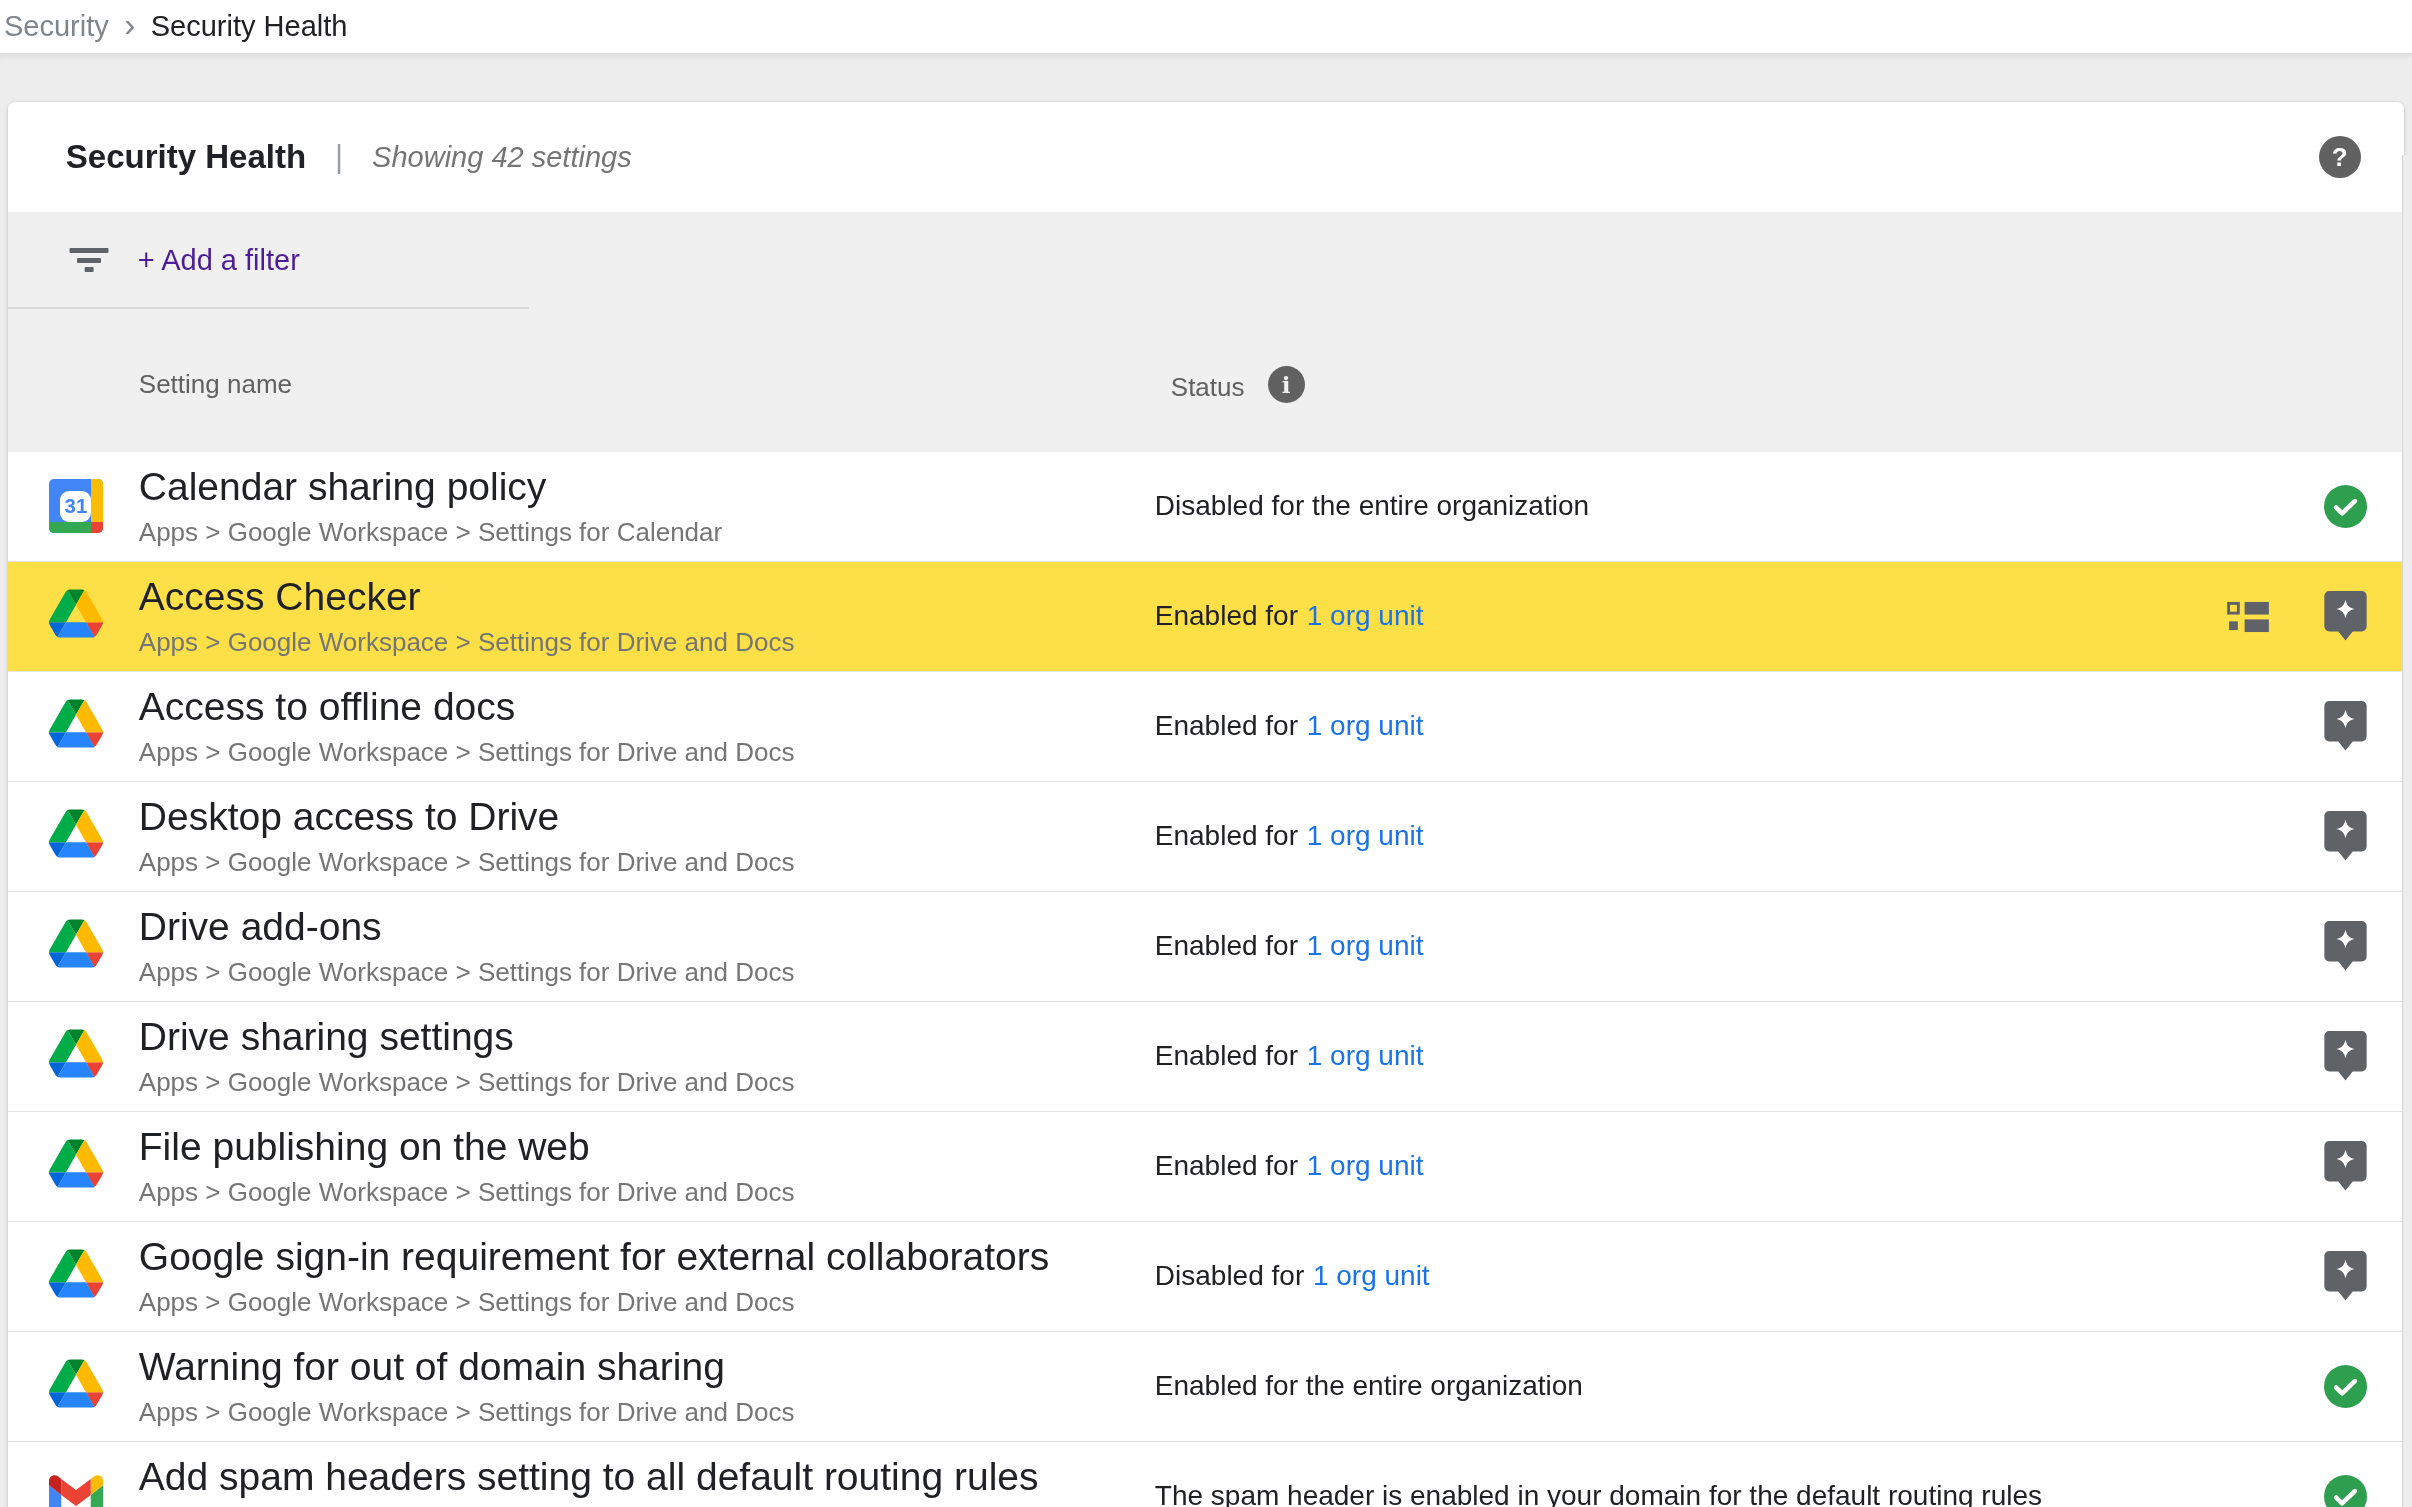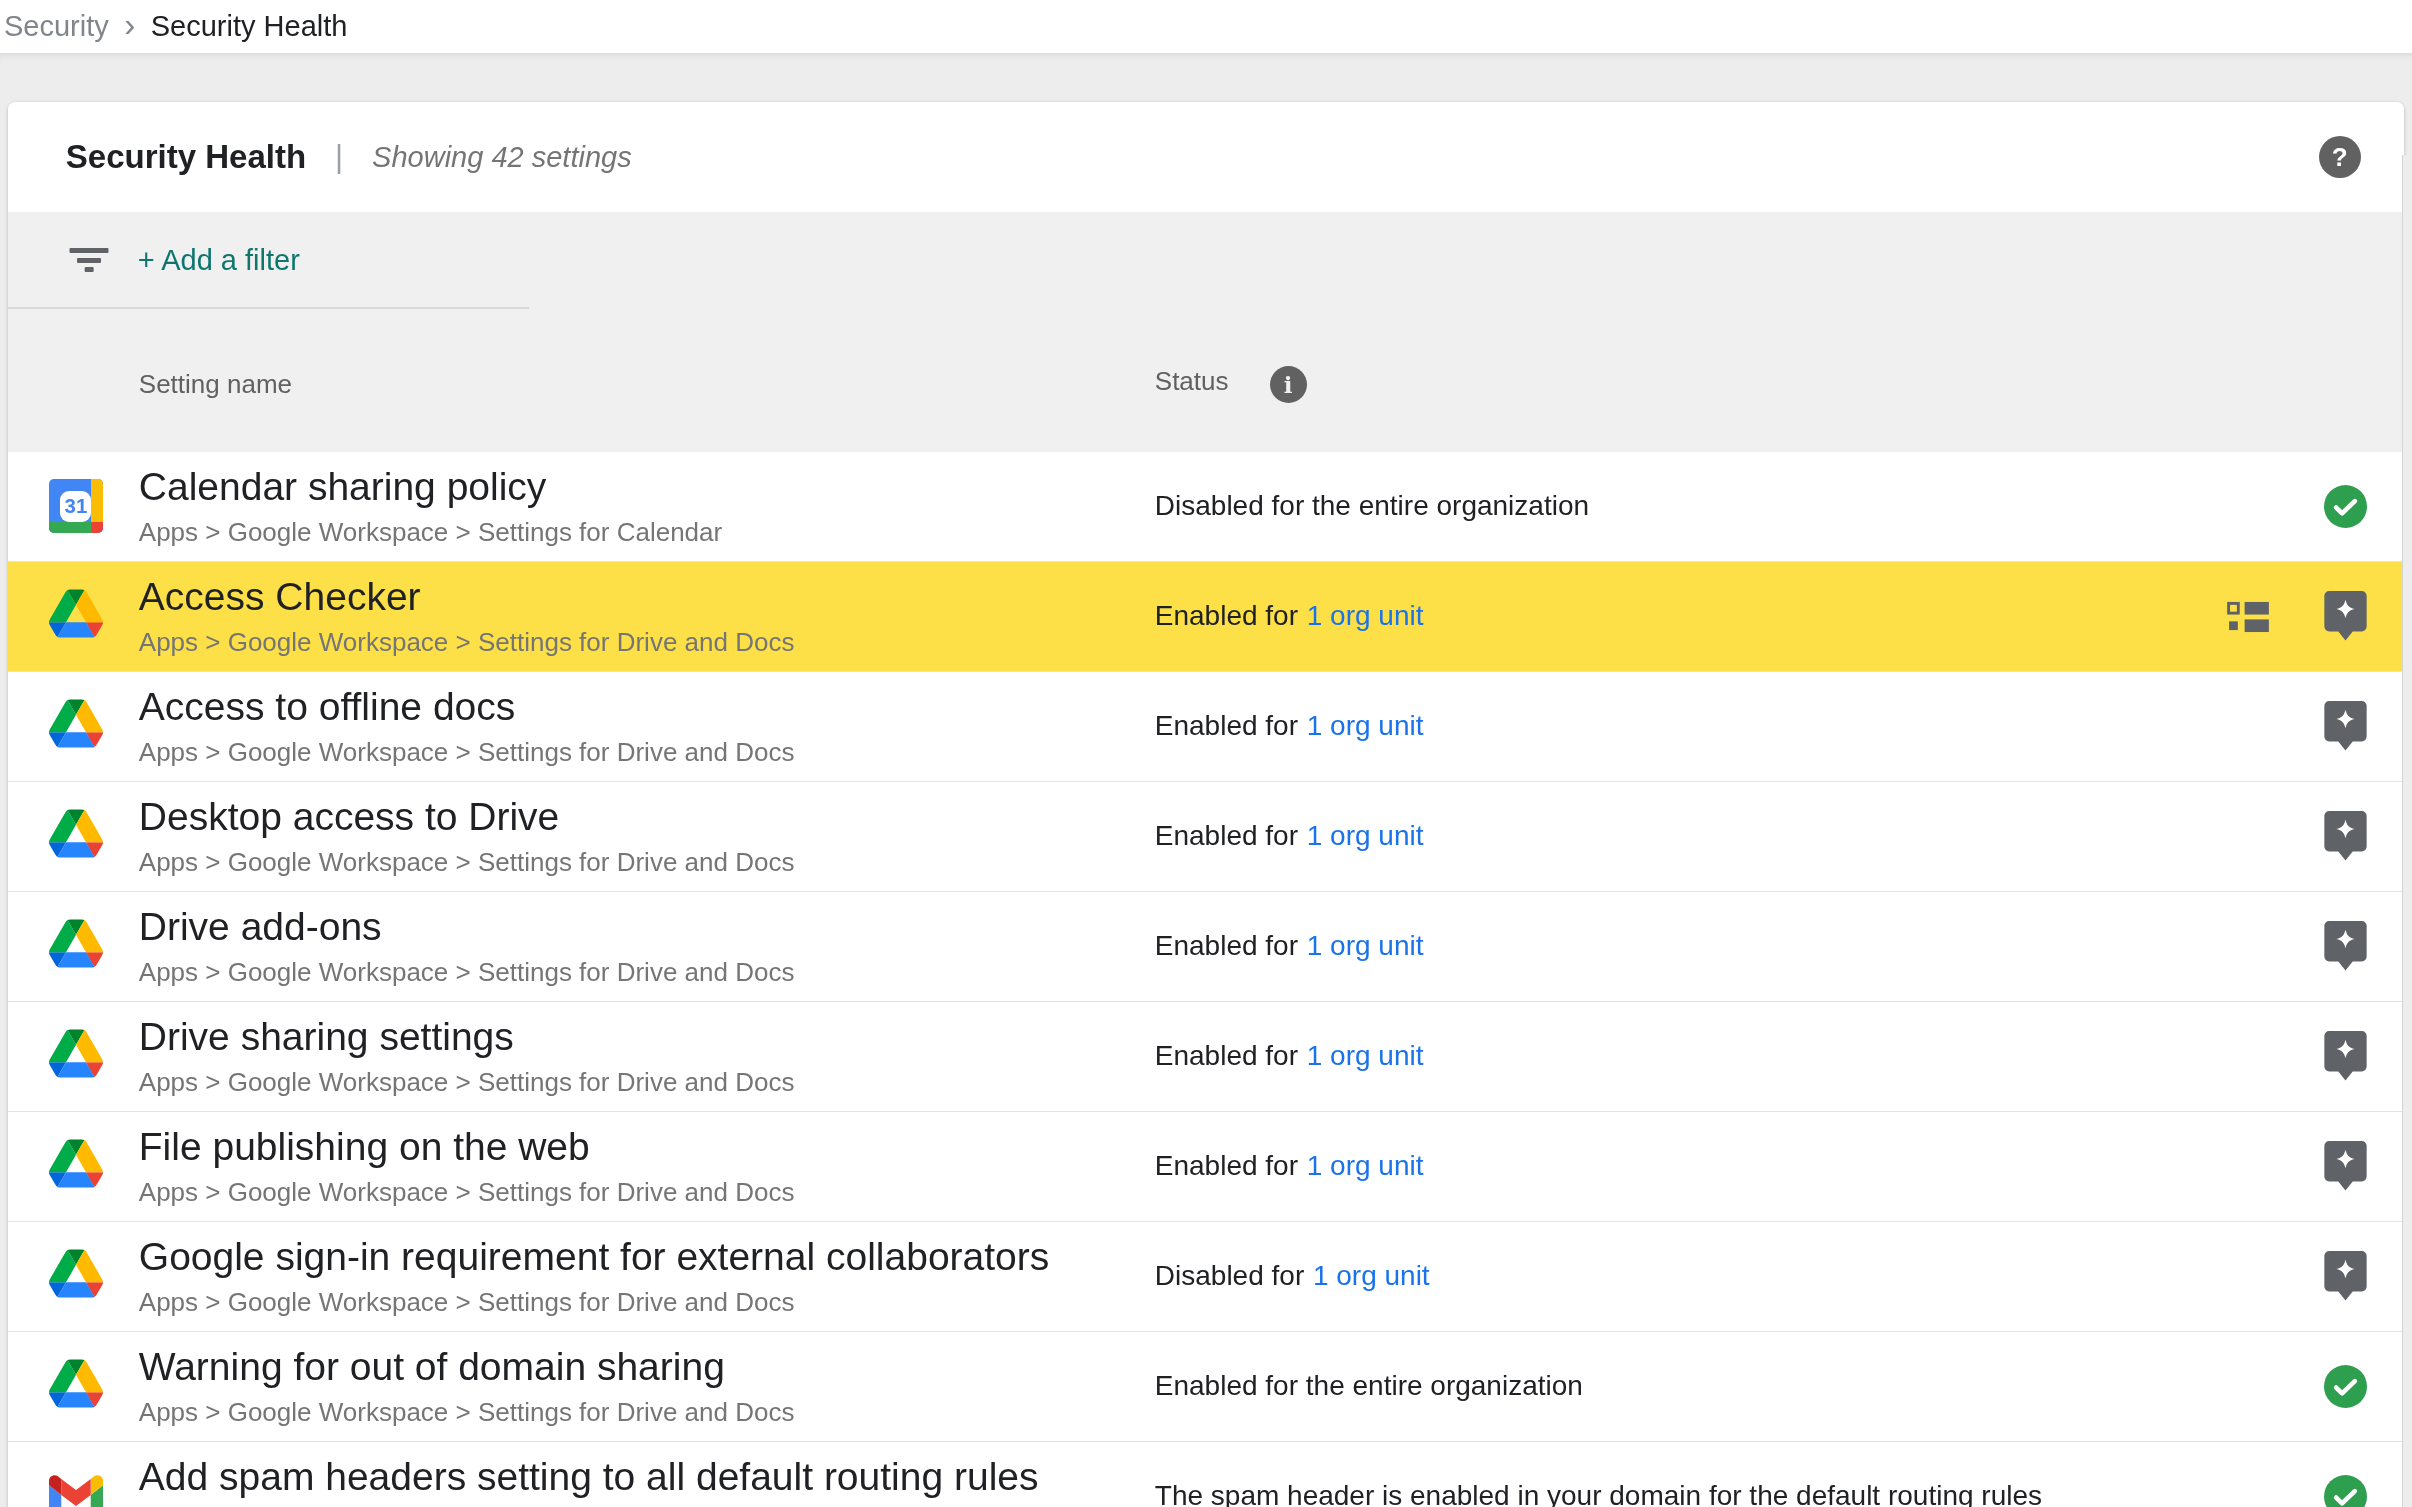--- a/index.html
+++ b/index.html
@@ -29,24 +29,24 @@
   
   .gray-sec{background:#f0f0f1;}
   .filter-row{height:97px;display:flex;align-items:center;padding-left:62px;position:relative;}
   .filter-row::after{content:"";position:absolute;left:0;bottom:0;width:521px;height:1.9px;background:#d9d9d9;}
   .add-filter{display:flex;align-items:center;gap:29px;background:none;border:none;cursor:pointer;padding:0;}
   .filter-glyph{width:39px;height:25px;position:relative;}
   .filter-glyph i{position:absolute;left:50%;transform:translateX(-50%);height:4.9px;background:#5f6368;border-radius:1px;display:block;}
   .filter-glyph i:nth-child(1){top:0;width:39px;}
   .filter-glyph i:nth-child(2){top:9.7px;width:24px;}
   .filter-glyph i:nth-child(3){top:19.4px;width:8.7px;}
-  .add-filter-label{font-size:29px;color:#0f766e;}
+  .add-filter-label{font-size:29px;color:#4c1d95;}
   .cols-row{height:135px;display:flex;align-items:center;padding-top:7.8px;}
   .col-name{margin-left:131px;width:1016px;font-size:26px;color:#616161;font-weight:500;}
-  .col-status{display:flex;align-items:flex-start;gap:41px;font-size:26px;color:#616161;font-weight:500;}
+  .col-status{display:flex;align-items:flex-end;gap:23px;font-size:26px;color:#616161;font-weight:500;margin-left:16px;}
   .info-dot{width:37px;height:37px;border-radius:50%;background:#616161;display:flex;align-items:center;justify-content:center;cursor:pointer;}
   .info-dot span{color:#f0f0f1;font-size:23px;font-weight:700;font-family:"DejaVu Serif",serif;}
   
   .row{height:109px;display:flex;align-items:center;background:#fff;border-bottom:1.9px solid #e4e4e4;cursor:pointer;}
   .row.is-hover{background:#fde047;}
   .row-icon{width:54px;height:54px;margin-left:41px;flex:none;position:relative;}
   .row-text{margin-left:36px;width:1016px;flex:none;}
   .row-title{font-size:39px;color:#202124;margin-bottom:8.7px;line-height:1.15;}
   .row-path{font-size:26px;color:#757575;line-height:1.15;}
   .row-status{font-size:28px;color:#202124;flex:none;}

